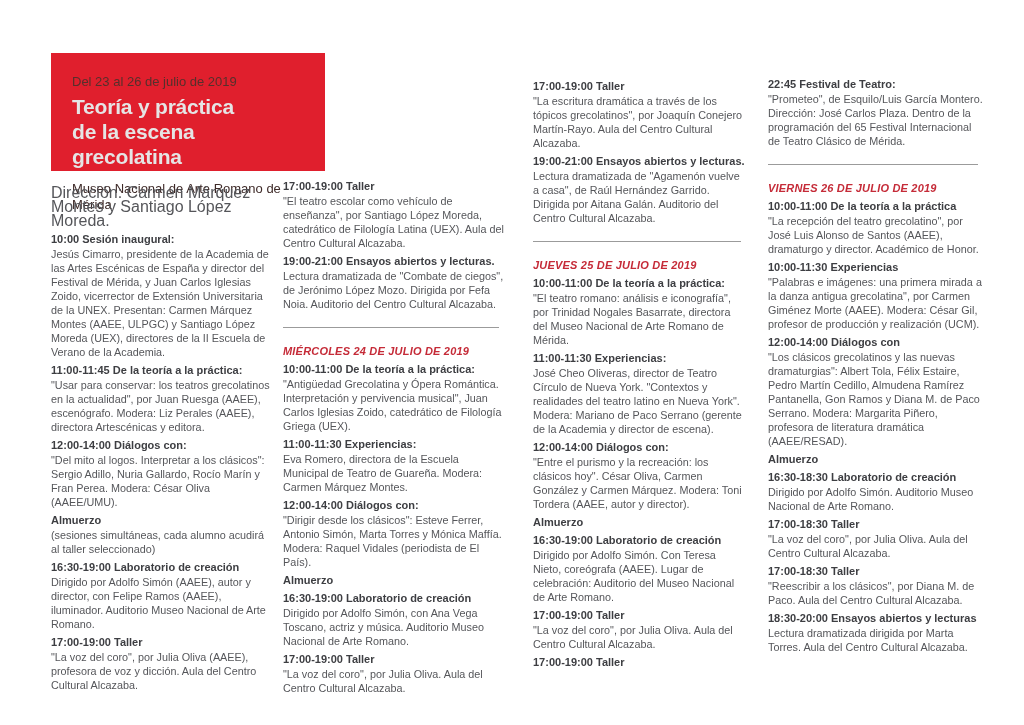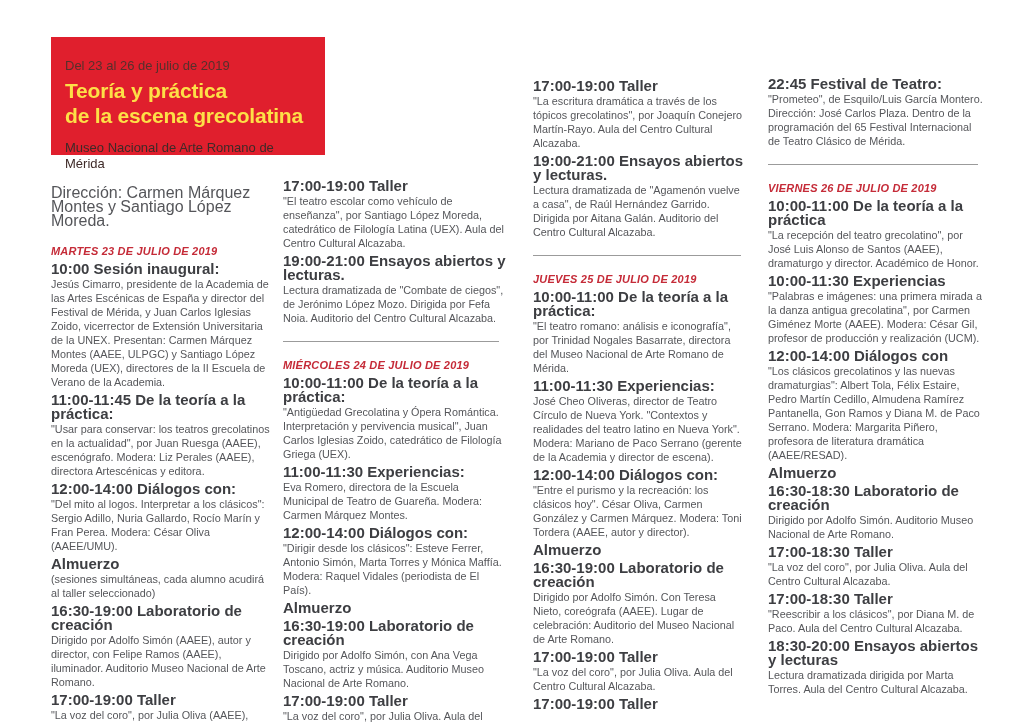--- a/index.html
+++ b/index.html
@@ -9,37 +9,37 @@
     position: relative;
     overflow: hidden;
     font-family: "Liberation Sans", "DejaVu Sans", sans-serif;
     -webkit-font-smoothing: antialiased;
   }
   .page { position: absolute; inset: 0; background: #ffffff; }
 
   
   .banner {
     position: absolute;
-    left: 51px; top: 37px;
+    left: 51px; top: 53px;
     width: 274px; height: 118px;
     background: #e01f2d;
-    padding: 21px 16px 0 14px;
+    padding: 21px 16px 0 21px;
   }
   .banner-dates {
     font-size: 13px;
     line-height: 16px;
     color: #56302c;
     font-weight: 400;
     margin-bottom: 4px;
   }
   .banner-title {
     font-size: 21px;
     line-height: 25px;
     font-weight: 700;
-    color: #fde047;
+    color: #e5e5e5;
     letter-spacing: -0.2px;
   }
   .banner-subtitle {
     font-size: 13px;
     line-height: 16px;
     color: #3e2a28;
     margin-top: 12px;
   }
 
   
@@ -58,21 +58,21 @@
     font-size: 11px;
     line-height: 14px;
     font-weight: 700;
     color: #c52b38;
     letter-spacing: 0.2px;
     margin-top: 16px;
     font-style: italic;
   }
   .event { margin-top: 4px; }
   .event-title {
-    font-size: 15px;
+    font-size: 11px;
     line-height: 14px;
     font-weight: 700;
     color: #3d3e42;
   }
   .event-body {
     font-size: 10.8px;
     line-height: 14px;
     color: #55565a;
     margin-top: 1px;
   }
@@ -90,21 +90,20 @@
 <div class="page">
 
   <div class="banner">
     <div class="banner-dates">Del 23 al 26 de julio de 2019</div>
     <div class="banner-title"><span>Teoría y práctica</span><br><span>de la escena grecolatina</span></div>
     <div class="banner-subtitle">Museo Nacional de Arte Romano de Mérida</div>
   </div>
 
   <div class="col col-1">
       <p class="intro">Dirección: Carmen Márquez Montes y Santiago López Moreda.</p>
-      <h2 class="day-heading">MARTES 23 DE JULIO DE 2019</h2>
       <div class="event">
         <h3 class="event-title">10:00 Sesión inaugural:</h3>
         <p class="event-body">Jesús Cimarro, presidente de la Academia de las Artes Escénicas de España y director del Festival de Mérida, y Juan Carlos Iglesias Zoido, vicerrector de Extensión Universitaria de la UNEX. Presentan: Carmen Márquez Montes (AAEE, ULPGC) y Santiago López Moreda (UEX), directores de la II Escuela de Verano de la Academia.</p>
       </div>
       <div class="event">
         <h3 class="event-title">11:00-11:45 De la teoría a la práctica:</h3>
         <p class="event-body">"Usar para conservar: los teatros grecolatinos en la actualidad", por Juan Ruesga (AAEE), escenógrafo. Modera: Liz Perales (AAEE), directora Artescénicas y editora.</p>
       </div>
       <div class="event">
         <h3 class="event-title">12:00-14:00 Diálogos con:</h3>

